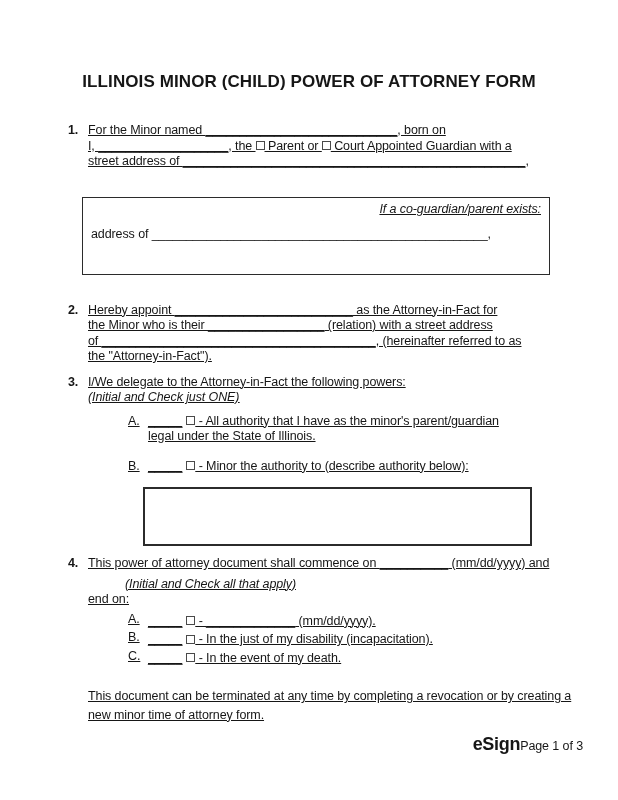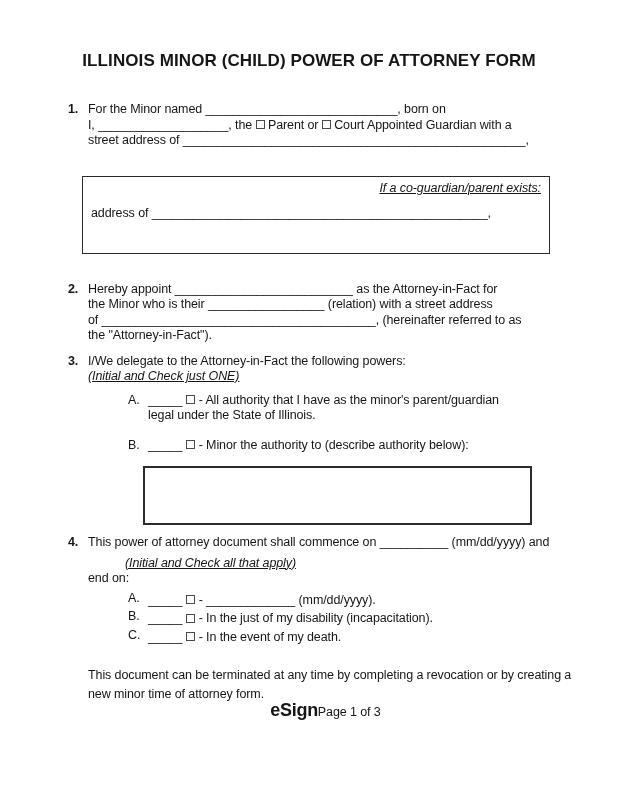--- a/index.html
+++ b/index.html
@@ -1,27 +1,27 @@
 <!DOCTYPE html>
 <html><head>
 <meta charset="utf-8">
 <style>
   * { box-sizing: border-box; }
   html,body { margin:0; padding:0; background:#ffffff; }
   .page {
     width:618px; height:800px; background:#fff; overflow:hidden;
     font-family:"Liberation Sans", sans-serif;
     font-size:12.5px; line-height:15.5px; color:#161616;
-    letter-spacing:-0.1px; padding-top:51px; position:relative;
+    letter-spacing:-0.1px; padding-top:72px; position:relative;
   }
   .title { margin:0; text-align:center; font-weight:700; font-size:17px; line-height:20px; letter-spacing:0.1px; }
   .content { padding-left:68px; }
   .item { display:flex; }
   .inum { width:20px; flex-shrink:0; font-weight:700; }
-  .ibody { flex:1 1 auto; min-width:0; }
+  .ibody { flex:1 1 auto; min-width:0;text-decoration:underline; }
   .line { white-space:pre; }
   .cb { display:inline-block; width:9px; height:9px; border:1.3px solid #4a4a4a; background:#fff; vertical-align:-0.5px; }
   .mcb { margin-left:4px; }
   .instr { font-style:italic; text-decoration:underline; }
   #s1 { margin-top:31px; }
   .cobox { margin-left:14px; margin-top:27px; width:468px; height:78px; border:1.5px solid #2b2b2b; padding:4px 8px 0 8px; }
   .cobox .heading { white-space:pre; margin-bottom:7px;text-align:right; }
   .cobox .bline { white-space:pre; line-height:20px; }
   #s2 { margin-top:28px; }
   #s3 { margin-top:10px; }
@@ -29,21 +29,21 @@
   .slbl { width:20px; flex-shrink:0; }
   .suba { margin-top:8px; }
   .subb { margin-top:14px; }
   .descbox { margin-left:55px; margin-top:13px; width:389px; height:59px; border:2px solid #2b2b2b; background:#fff; }
   #s4 { margin-top:10px; }
   .instr4 { margin-left:37px; margin-top:5px; }
   .sub4 .line { line-height:18.5px; }
   .sub4first { margin-top:4px; }
   .closing { margin-top:20px; }
   .closing .line { line-height:18.5px; }
-  .footer { display:flex; justify-content:center; align-items:baseline; padding:0 35px 0 68px; }
+  .footer { display:flex; justify-content:flex-end; align-items:baseline; margin-top:13px; padding:0 35px 0 68px; }
   .logo { font-weight:700; font-size:18px; letter-spacing:-0.3px; }
   .pageno { font-size:12.5px; }
 </style>
 </head>
 <body>
 
 <div class="page">
   <h1 class="title">ILLINOIS MINOR (CHILD) POWER OF ATTORNEY FORM</h1>
 
   <div class="content">

